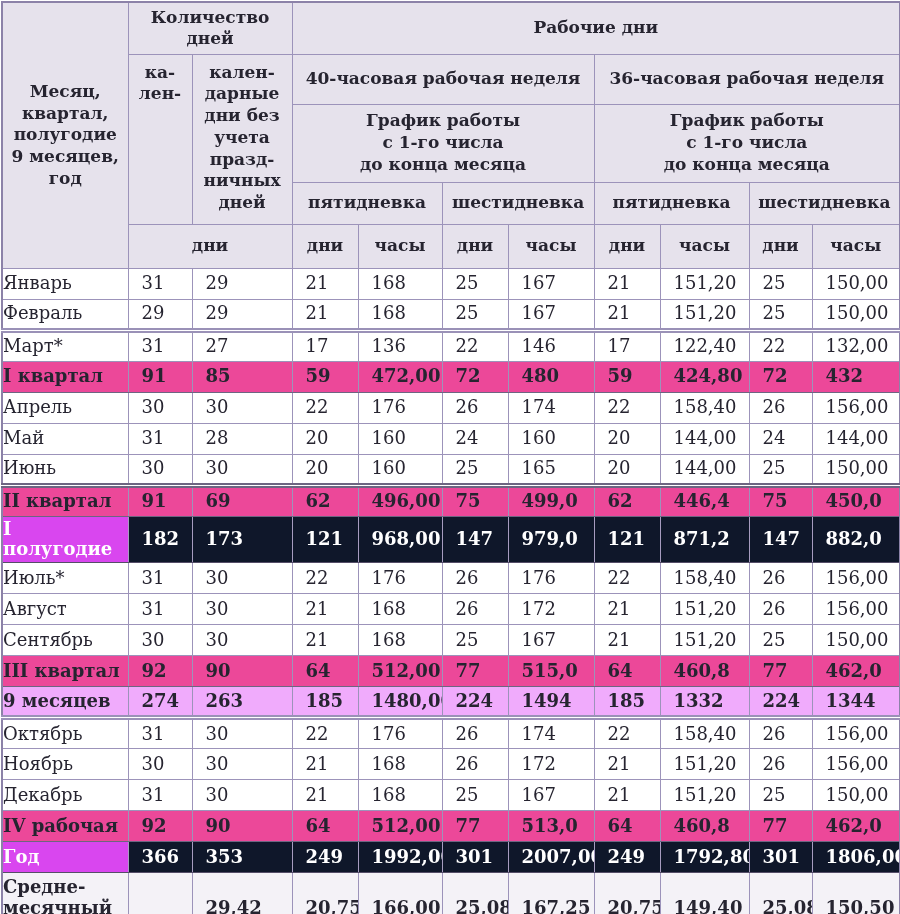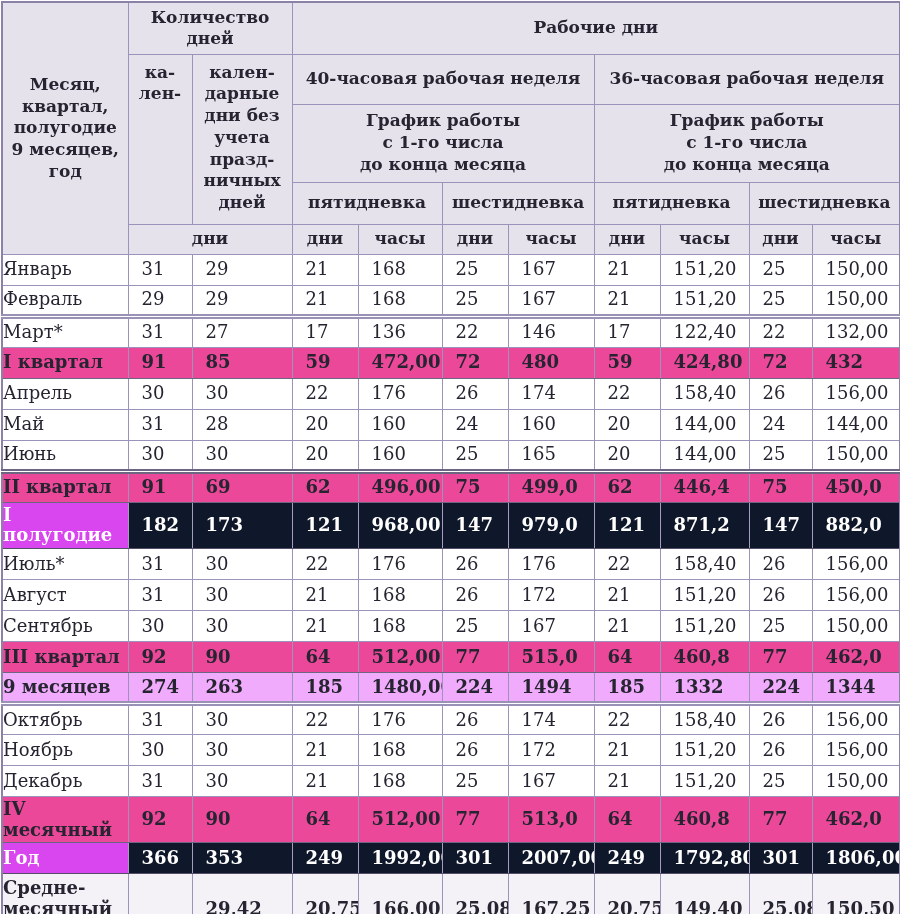--- a/index.html
+++ b/index.html
@@ -8,21 +8,21 @@
   table{border-collapse:collapse;table-layout:fixed;width:898px;margin:0;}
   table{border:2px solid #8c82a8;}
   th,td{border:1px solid #9c93ba;box-sizing:border-box;overflow:hidden;}
   thead th{background:#e6e2ec;font-weight:bold;font-size:17px;text-align:center;
            vertical-align:middle;white-space:pre-line;line-height:1.28;padding:2px 3px;}
   th.vtop{vertical-align:top;padding-top:7px;}
   tr.h1 th{height:52px;}
   tr.h2 th{height:50px;}
   tr.h3 th{height:78px;}
   tr.h4 th{height:42px;}
-  tr.h5 th{height:30px;}
+  tr.h5 th{height:44px;}
   tbody td{font-size:18px;height:31px;padding:2px 4px 2px 13px;text-align:left;
            vertical-align:middle;background:#ffffff;white-space:pre-line;line-height:1.15;}
   tbody td.lbl{padding-left:0;}
   tr.quarter td{background:#ec4899;font-weight:bold;border-top-color:#6d6582;border-bottom-color:#6d6582;}
   tr.nine td{background:#f0abfc;font-weight:bold;border-top-color:#6d6582;border-bottom-color:#6d6582;}
   tr.half td{background:#0f172a;color:#ffffff;font-weight:bold;
              border-top-color:#554e68;border-bottom-color:#554e68;border-left-color:#a79cc0;border-right-color:#a79cc0;}
   tr.half td.lbl{background:#d946ef;}
   tr.balance td{background:#f4f2f7;font-weight:bold;height:72px;border-top-color:#6d6582;}
   tr.gap td{border-top:5px double #9a91b7;}
@@ -312,21 +312,21 @@
           <td>21</td>
           <td>168</td>
           <td>25</td>
           <td>167</td>
           <td>21</td>
           <td>151,20</td>
           <td>25</td>
           <td>150,00</td>
         </tr>
         <tr class="quarter">
-          <td class="lbl">IV месячный</td>
+          <td class="lbl">IV рабочая</td>
           <td>92</td>
           <td>90</td>
           <td>64</td>
           <td>512,00</td>
           <td>77</td>
           <td>513,0</td>
           <td>64</td>
           <td>460,8</td>
           <td>77</td>
           <td>462,0</td>

